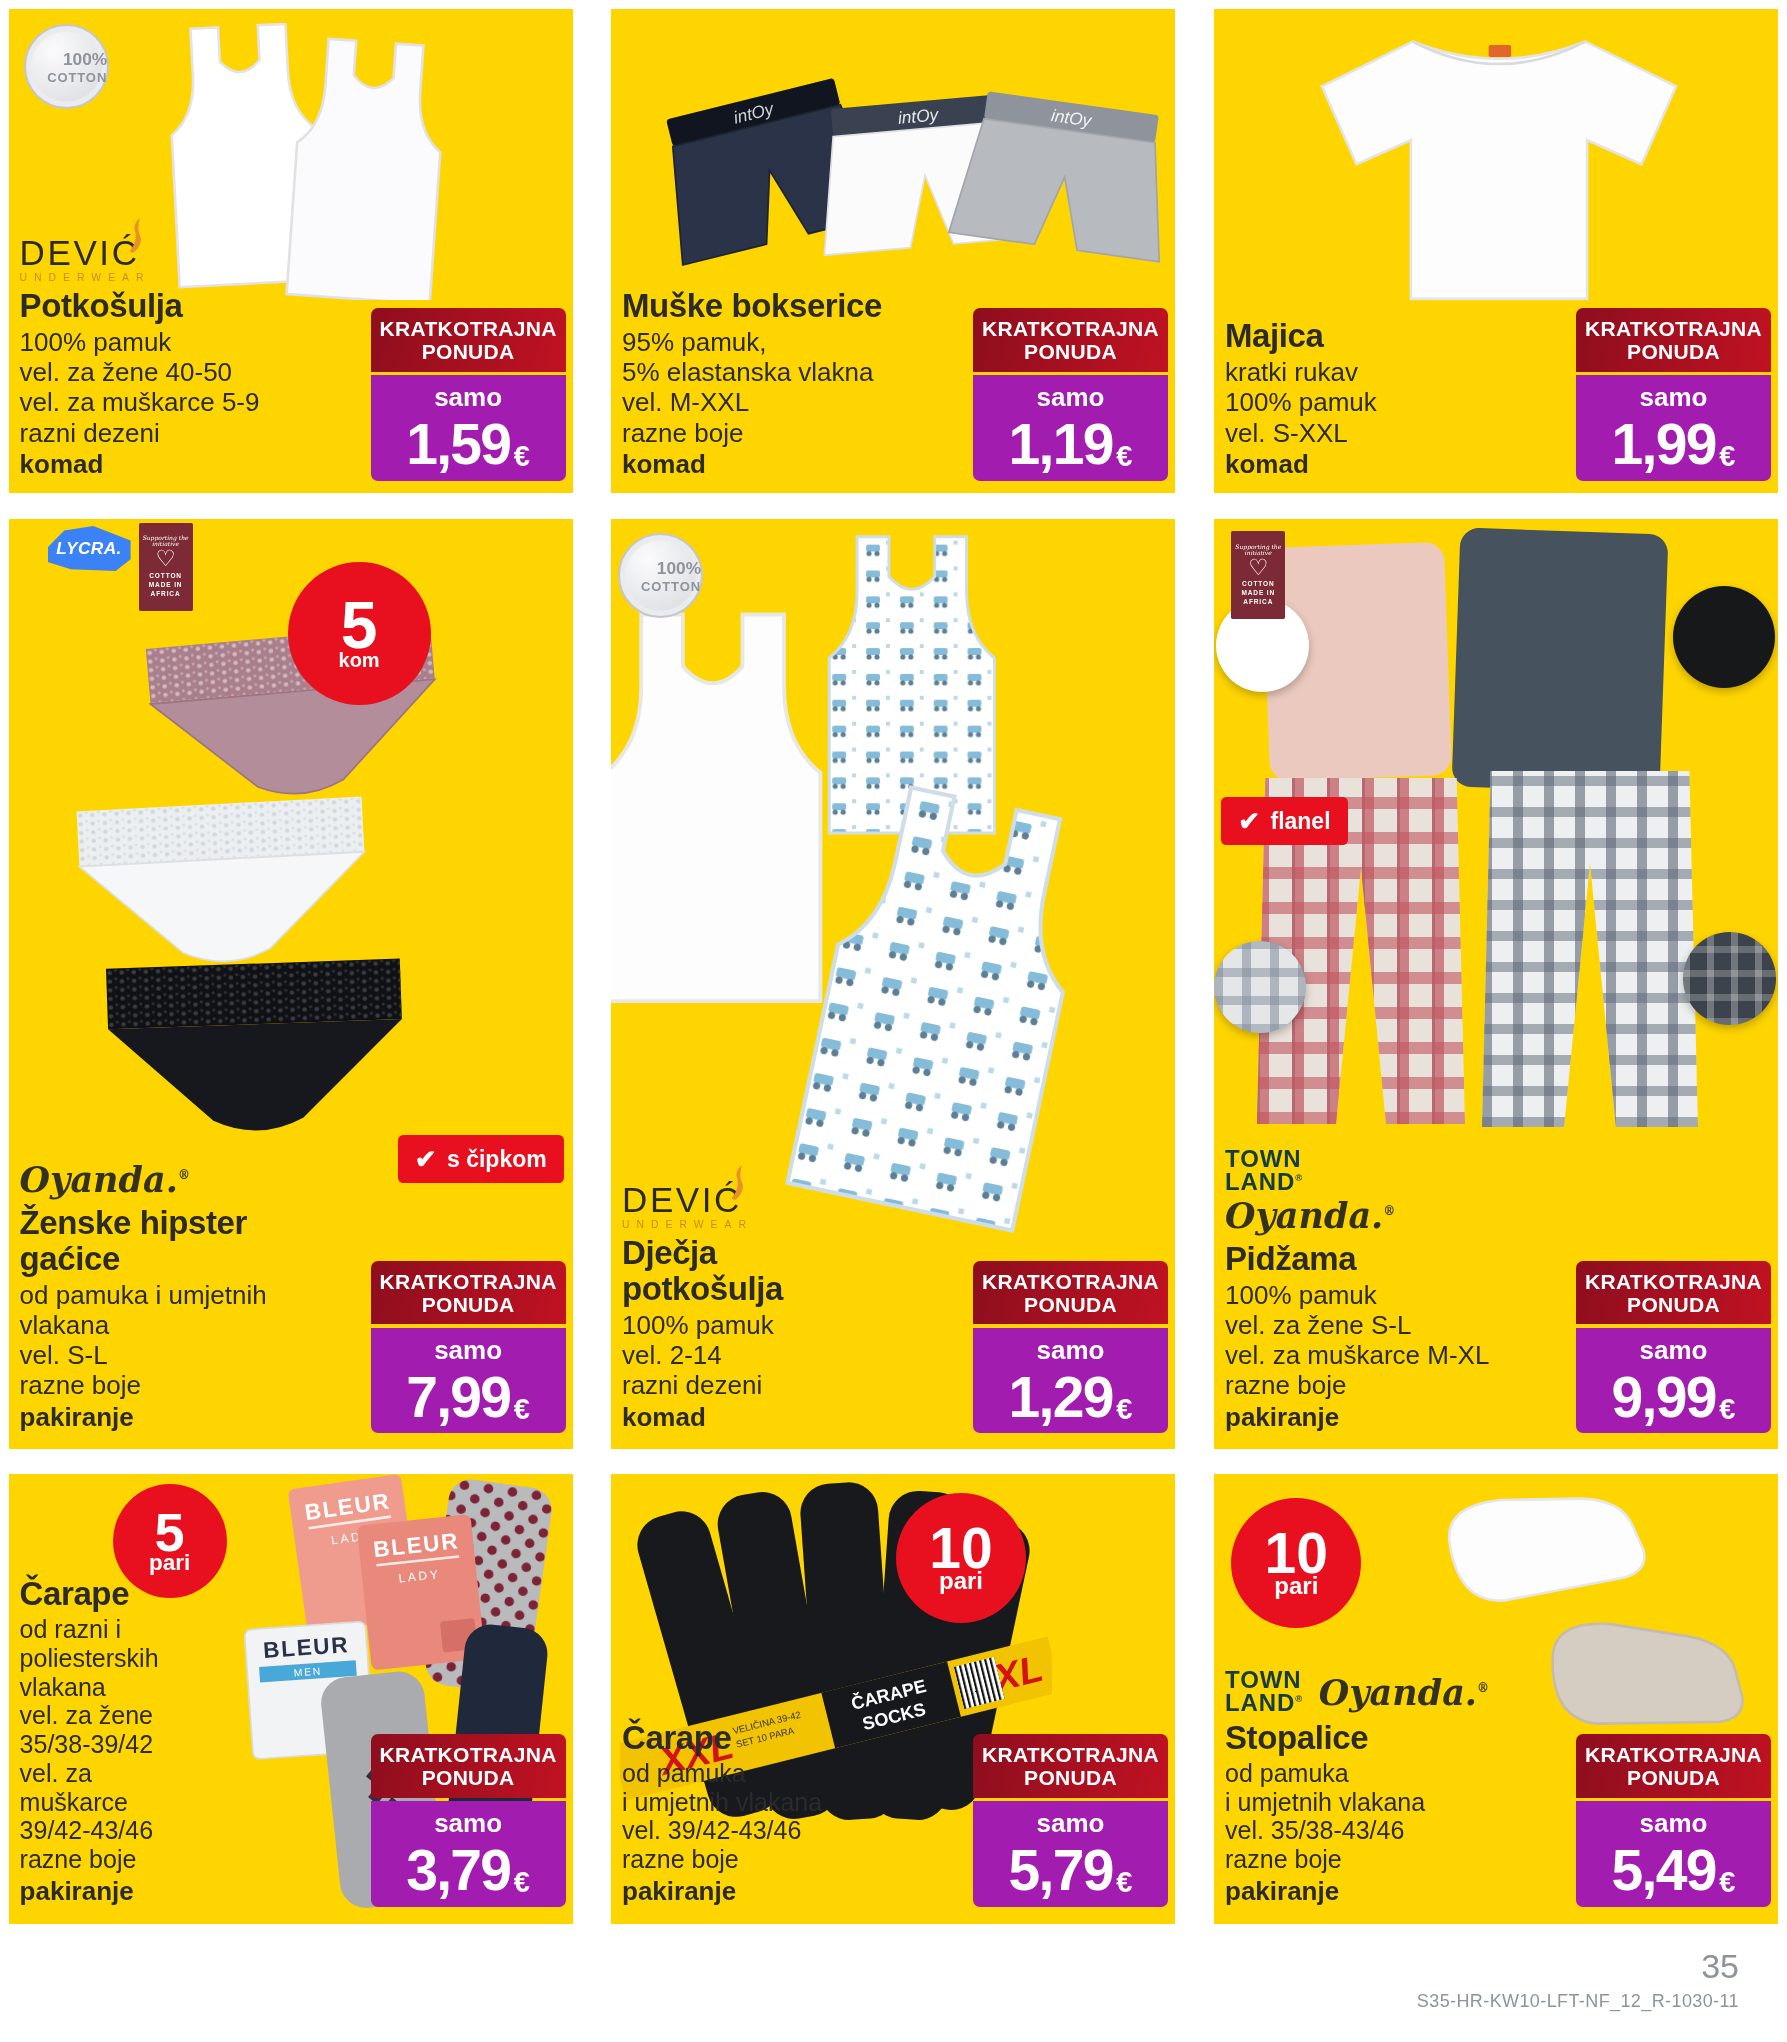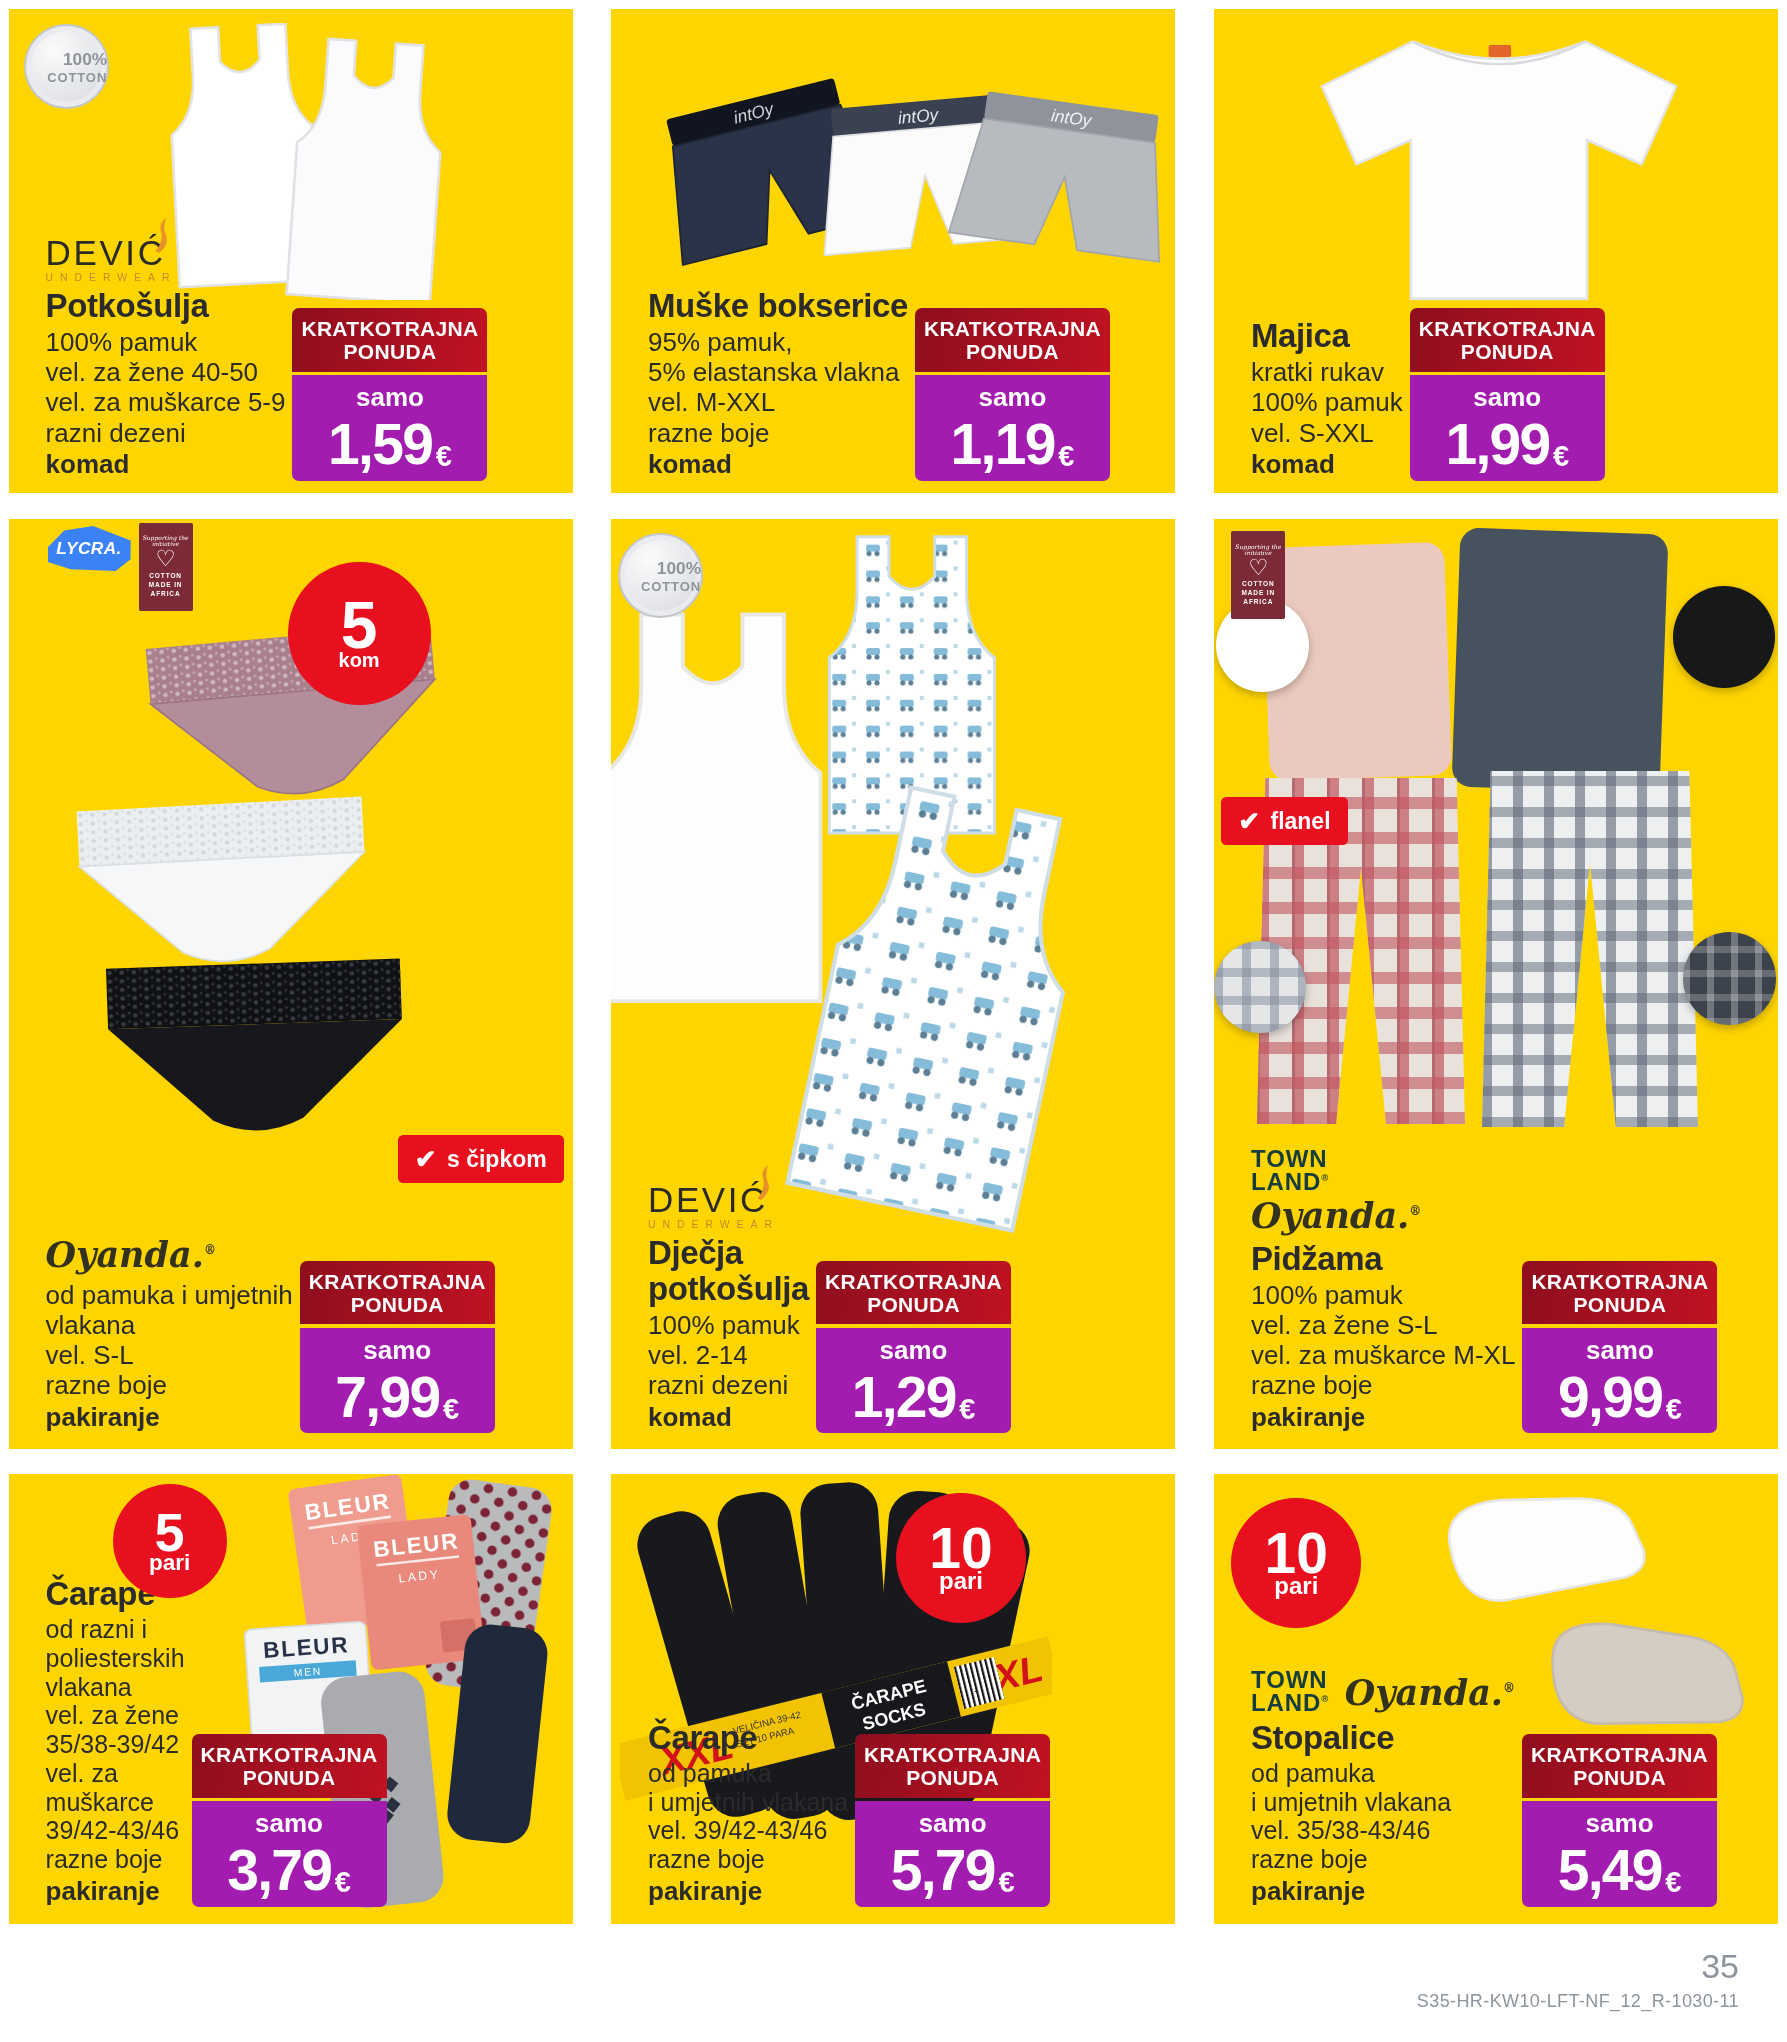--- a/index.html
+++ b/index.html
@@ -5,21 +5,21 @@
   html,body{margin:0;padding:0;background:#ffffff;}
   .page{position:relative;width:1787px;height:2042px;background:#ffffff;
         font-family:"Liberation Sans",sans-serif;overflow:hidden;color:#2b2b2b;}
   .card{position:absolute;width:564px;background:#ffd500;overflow:hidden;}
   .c1{left:8.6px;} .c2{left:611px;} .c3{left:1214px;}
   .r1{top:8.6px;height:484px;} .r2{top:519px;height:930px;} .r3{top:1474px;height:450px;}
 
   .art{position:absolute;}
 
   
-  .bottom{position:absolute;left:37px;right:7px;display:flex;
+  .bottom{position:absolute;left:11px;right:7px;display:flex;justify-content:space-between;
           align-items:flex-end;gap:7px;}
   .r1 .bottom{bottom:12px;} .r2 .bottom{bottom:15.6px;} .r3 .bottom{bottom:17.3px;}
   .info{max-width:349px;}
   .title{font-size:33px;font-weight:bold;line-height:1.08;letter-spacing:-0.4px;margin:1.7px 0 3.5px;}
   .desc div{font-size:26px;line-height:1.16;}
   .r3 .desc div{font-size:25px;line-height:1.15;}
   .unit{font-size:26px;font-weight:bold;line-height:1.2;margin-top:1.7px;}
 
   
   .offer{flex:0 0 195px;width:195px;}
@@ -285,20 +285,24 @@
     </div>
     <div class="feature" style="top:616px;right:8.6px;">
       <span class="chk">✔</span>
       <span>s čipkom</span>
     </div>
     <div class="bottom">
       <div class="info">
         <div class="oyanda">
           <span>Oyanda.</span><sup>®</sup>
         </div>
+        <h2 class="title">
+          <div>Ženske hipster</div>
+          <div>gaćice</div>
+        </h2>
         <div class="desc">
           <div>od pamuka i umjetnih</div>
           <div>vlakana</div>
           <div>vel. S-L</div>
           <div>razne boje</div>
         </div>
         <div class="unit">pakiranje</div>
       </div>
       <div class="offer">
         <div class="offer-head">

